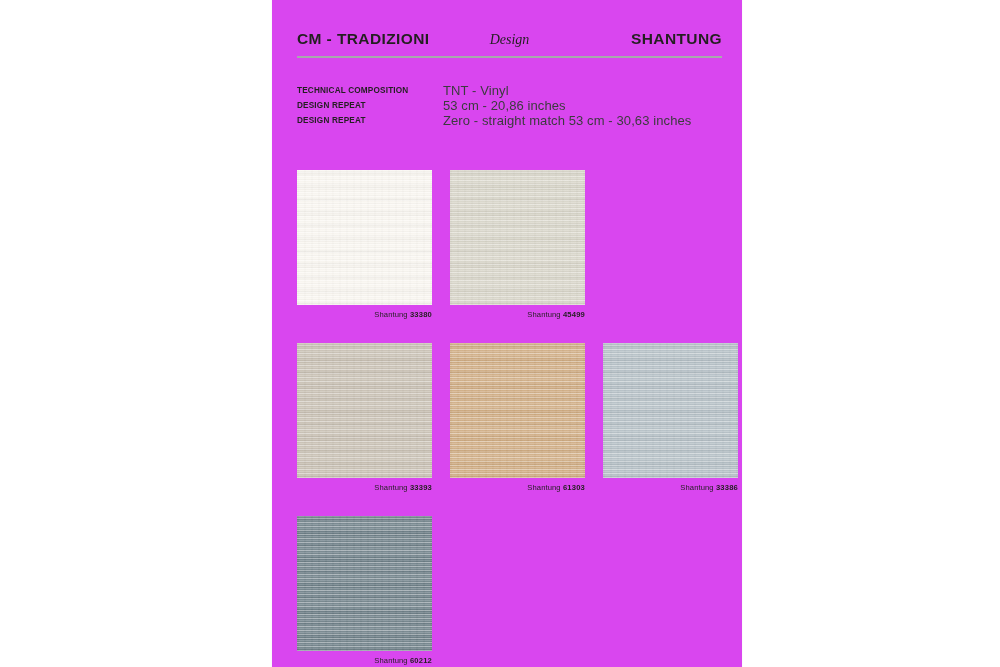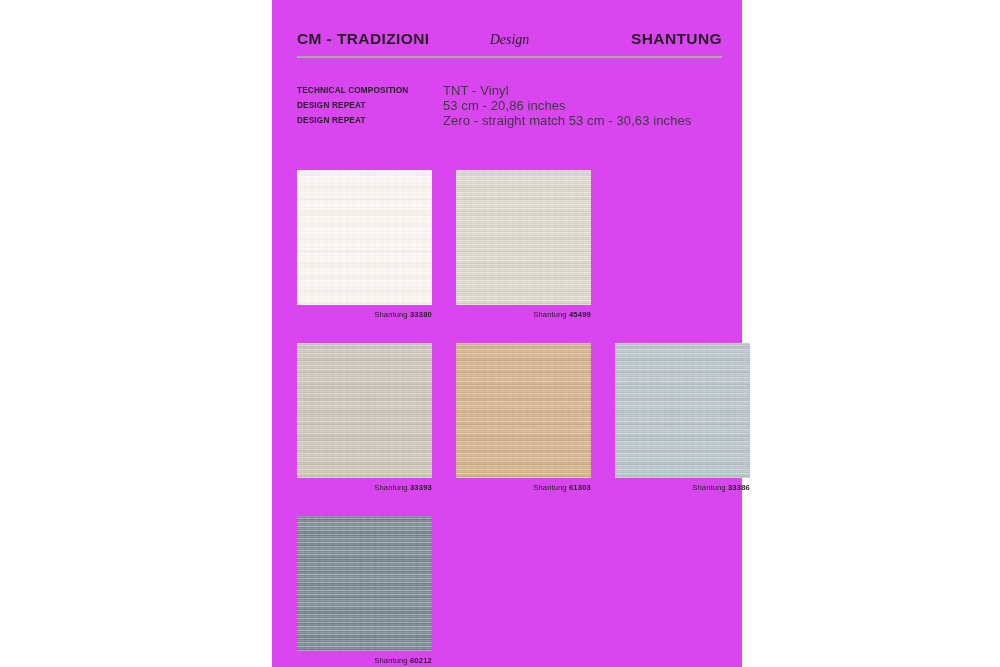--- a/index.html
+++ b/index.html
@@ -106,21 +106,21 @@
 
   
   #swatch-grid {
     position: absolute;
     left: 25px;
     top: 170px;
     width: 425px;
   }
   .swatch-row {
     display: flex;
-    gap: 24px;
+    gap: 18px;
     margin-bottom: 24px;
     align-items: flex-end;
   }
   .swatch-cell {
     width: 135px;
     flex: 0 0 135px;
   }
   .swatch-chip {
     width: 135px;
     height: 135px;

